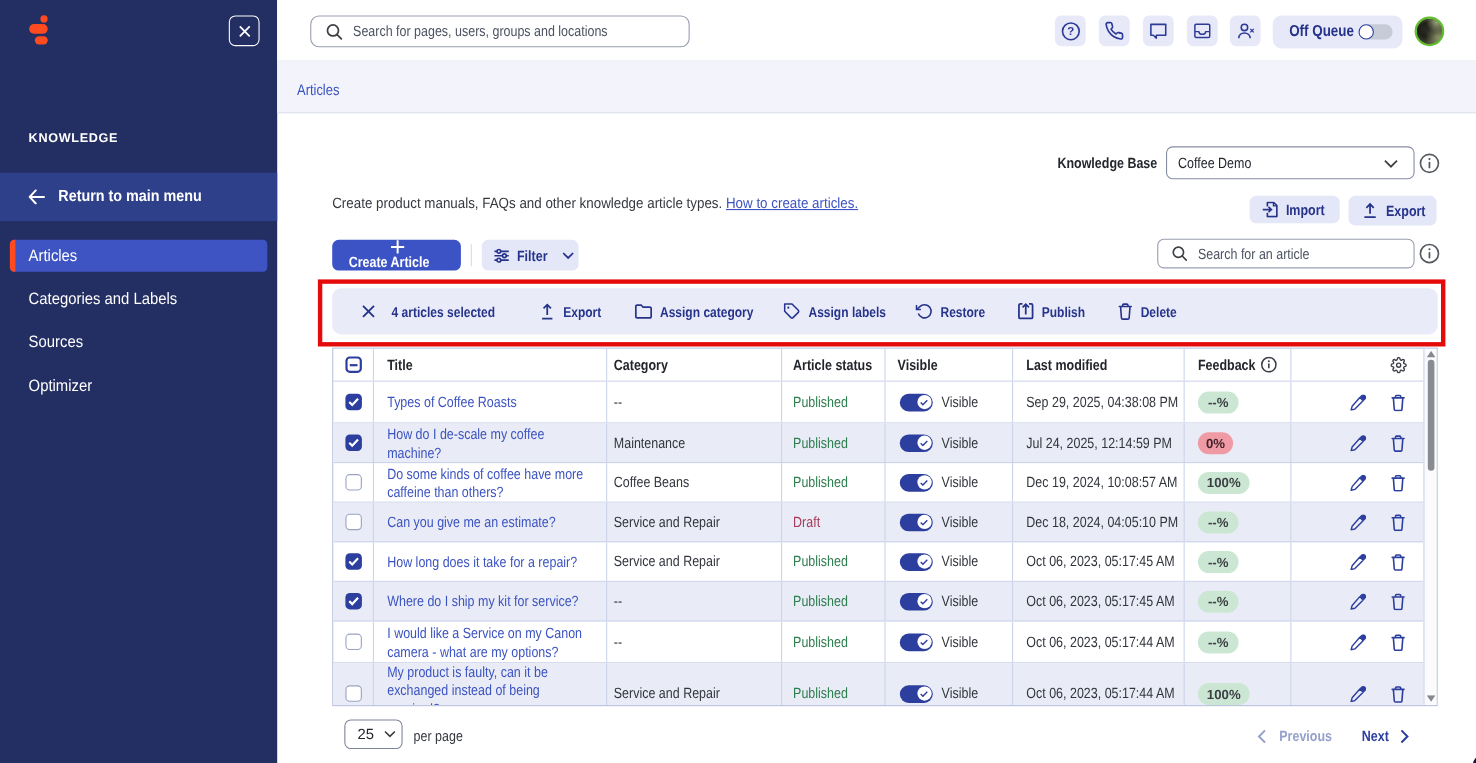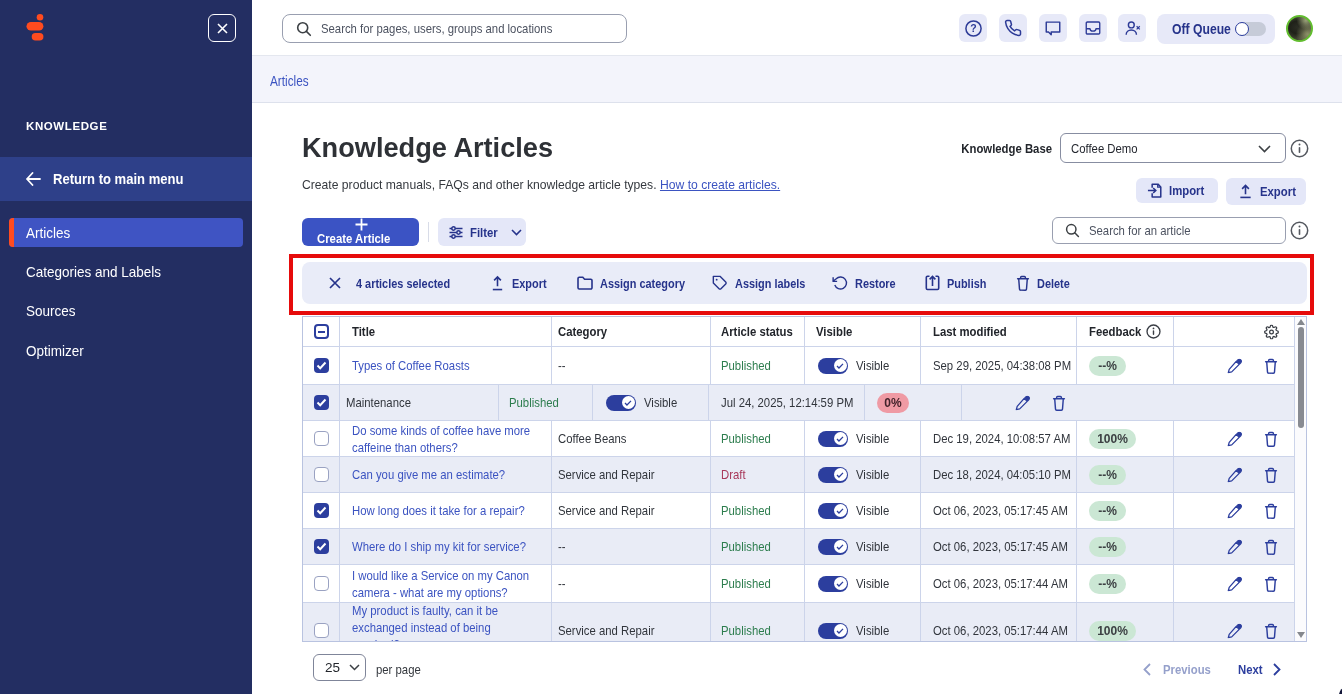--- a/index.html
+++ b/index.html
@@ -210,21 +210,20 @@
       <div style="position:absolute;left:79px;top:8px;width:30px;height:14px;background:#c6cbd8;border-radius:7px"></div>
       <div style="position:absolute;left:78px;top:8px;width:14px;height:14px;background:#fff;border:1.5px solid #2c3e9e;border-radius:50%"></div>
     </div>
     <div id="avatar"></div>
   </div>
 
   <div id="crumbbar" class="abs">
       <a href="#"><span class="cx">Articles</span></a>
     </div>
 
-  <h1 class="abs"><span class="cx9" style="transform:scaleX(.97)">Knowledge Articles</span></h1>
   <div id="subtitle" class="abs"><span class="cx" style="transform:scaleX(.9)">Create product manuals, FAQs and other knowledge article types. <a href="#">How to create articles.</a></span></div>
 
   <div id="kb-label" class="abs"><span class="cx" style="transform-origin:100% 50%">Knowledge Base</span></div>
   <div id="kb-select" class="abs">
     <span class="cx">Coffee Demo</span>
     <svg style="position:absolute;right:14px;top:11px" width="13" height="8" viewBox="0 0 13 8">
       <path d="M1 1 L6.5 6.5 L12 1" fill="none" stroke="#3c4044" stroke-width="1.6"></path>
     </svg>
   </div>
   <svg class="abs info-ic" style="left:1290px;top:139px" viewBox="0 0 19 19">
@@ -418,20 +417,23 @@
       </div>
     </div>
     <div class="tr trow alt">
       <div class="td c0">
           <span class="cb on">
             <svg width="11" height="9" viewBox="0 0 11 9">
               <path d="M1.5 4.5 L4.2 7.2 L9.5 1.5" fill="none" stroke="#fff" stroke-width="2"></path>
             </svg>
           </span>
         </div>
+      <div class="td c1">
+          <a href="#"><span class="cx">How do I de-scale my coffee<br>machine?</span></a>
+        </div>
       <div class="td c2">
           <span class="cx">Maintenance</span>
         </div>
       <div class="td c3">
           <span class="pub cx">Published</span>
         </div>
       <div class="td c4">
           <span class="toggle">
             <span class="knob">
               <svg width="8" height="6" viewBox="0 0 9 7">

